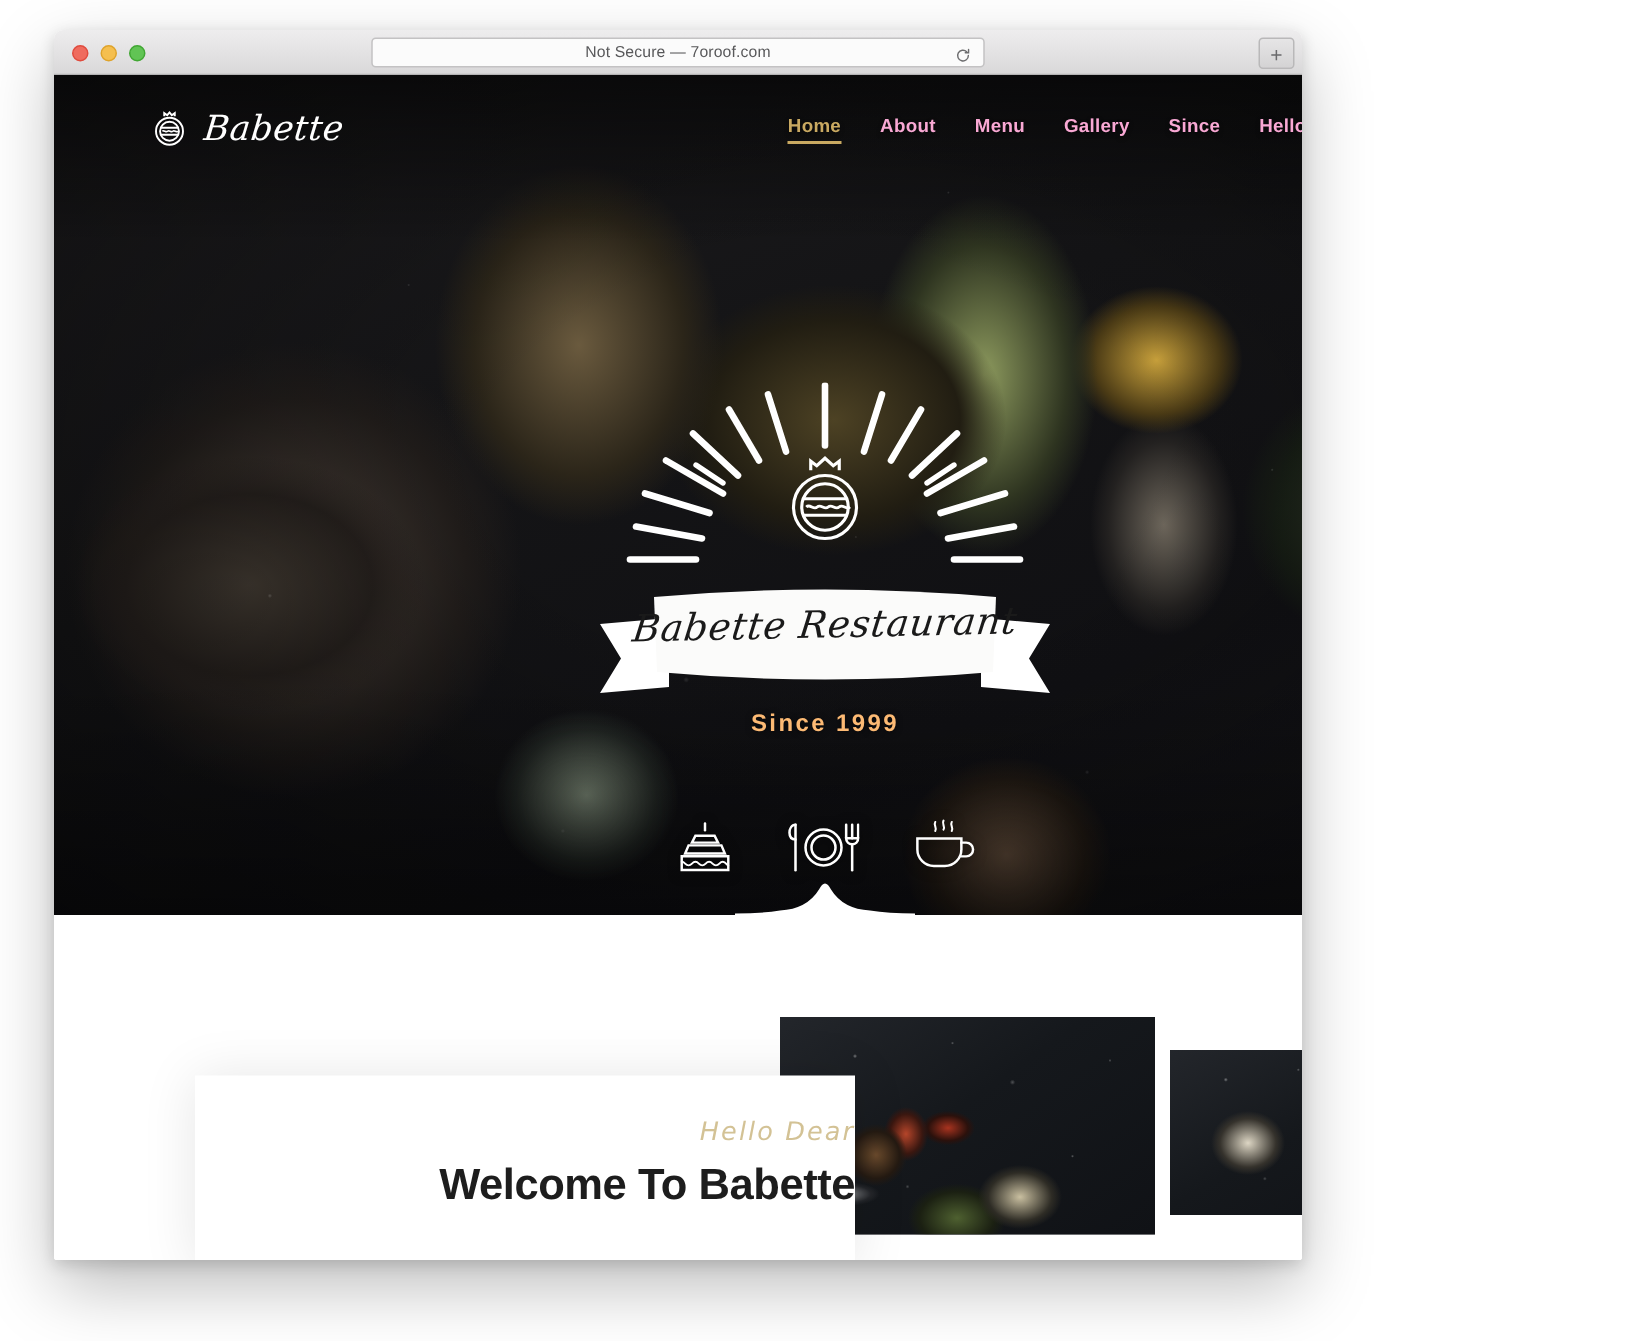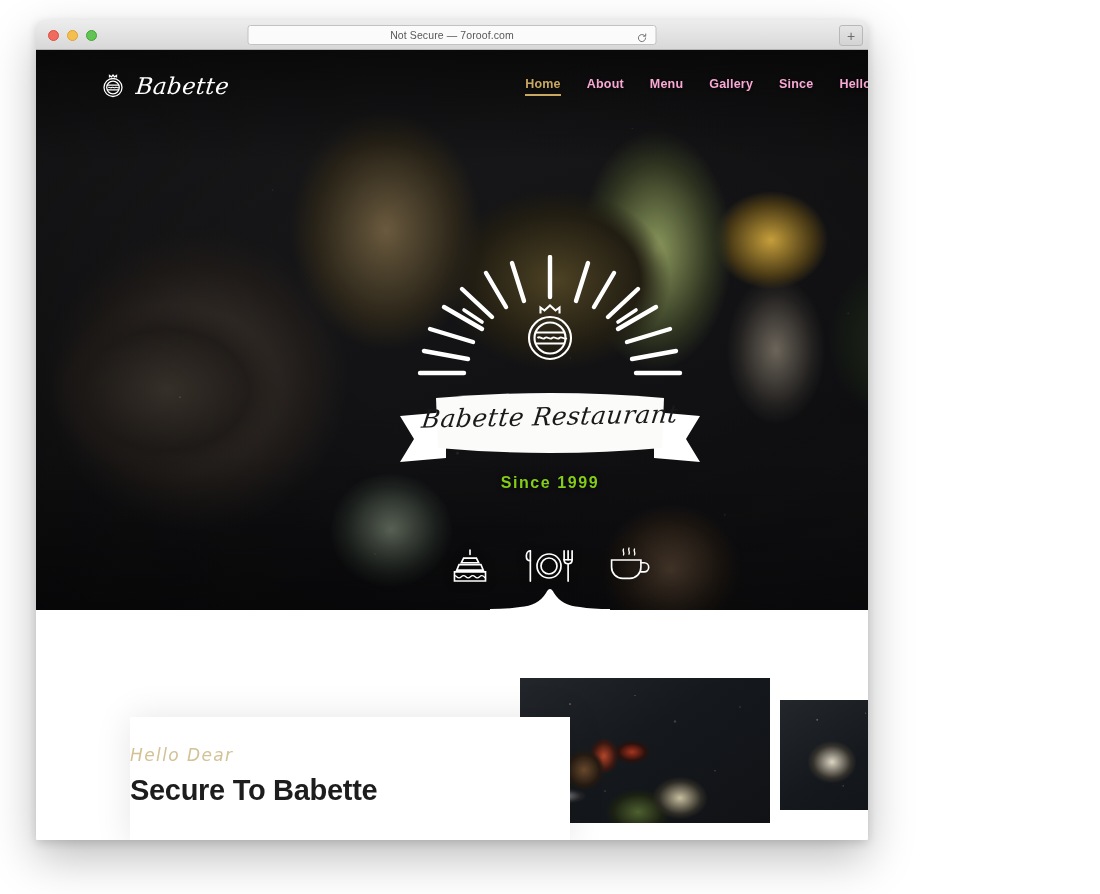--- a/index.html
+++ b/index.html
@@ -241,21 +241,21 @@
     text-align: center;
     font-family: "DejaVu Serif", serif;
     font-style: italic;
     font-size: 25px;
     color: #1a1a1a;
     transform: rotate(-1.2deg) skewX(-8deg);
     letter-spacing: .5px;
   }
   .since-text {
     margin-top: 2px;
-    color: #84cc16;
+    color: #fdba74;
     font-size: 16px;
     font-weight: bold;
     letter-spacing: 1.6px;
     text-shadow: 0 1px 4px rgba(0,0,0,.6);
   }
 
   
   .hero-icons {
     position: absolute;
     left: 50%;
@@ -291,21 +291,21 @@
     background: #ffffff;
   }
   .welcome-card {
     position: absolute;
     left: 94px;
     top: 107px;
     width: 440px;
     height: 128px;
     background: #ffffff;
     box-shadow: 0 0 34px rgba(0,0,0,0.10);
-    text-align: left;
+    text-align: right;
     padding-top: 28px;
     z-index: 3;
   }
   .hello-dear {
     font-family: "DejaVu Sans", sans-serif;
     font-size: 17px;
     color: #d3c295;
     letter-spacing: 1.4px;
     font-style: italic;
   }
@@ -546,18 +546,18 @@
         <div class="food-speckle"></div>
       </div>
 
       <div class="food-img food-img-2">
         <div class="food-tex-2"></div>
         <div class="food-speckle"></div>
       </div>
 
       <div class="welcome-card">
         <div class="hello-dear">Hello Dear</div>
-        <div class="welcome-title">Secure To Babette</div>
+        <div class="welcome-title">Welcome To Babette</div>
       </div>
     </section>
 
   </div>
 </div>
 
 </body></html>

